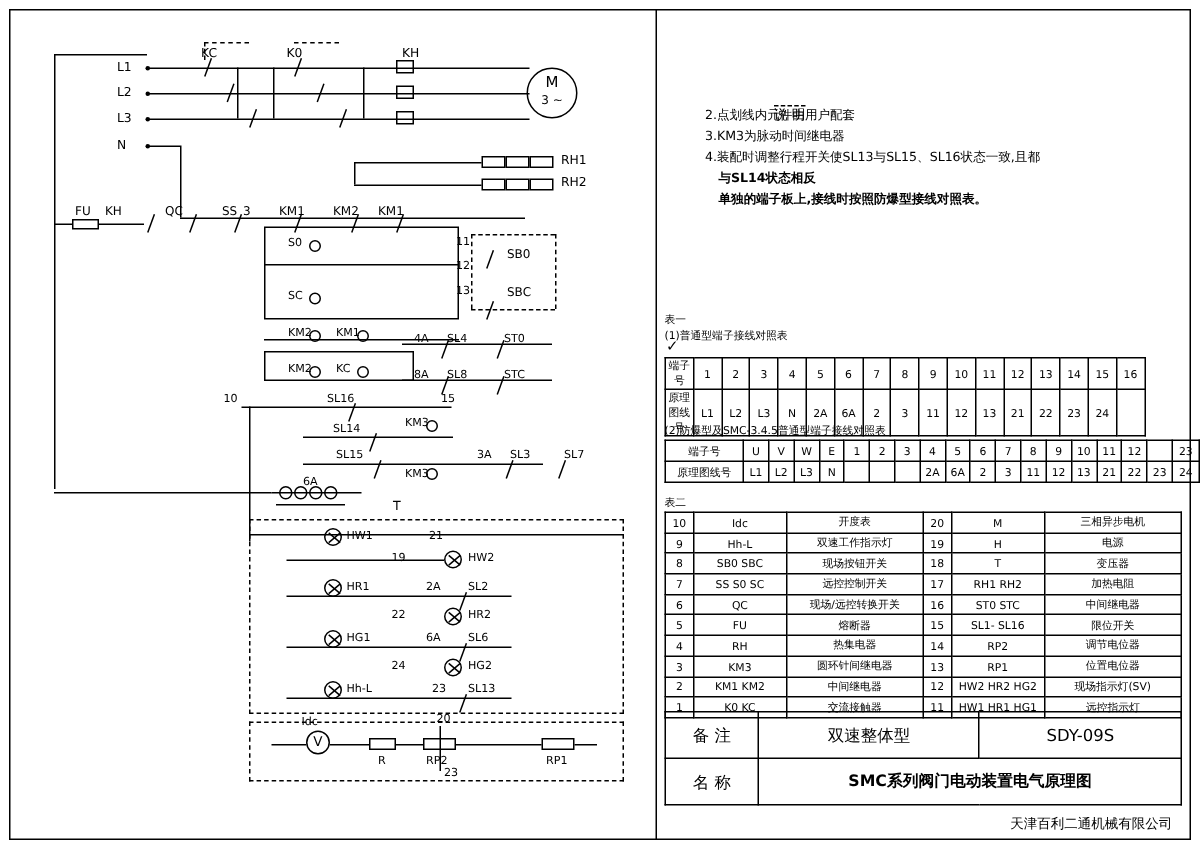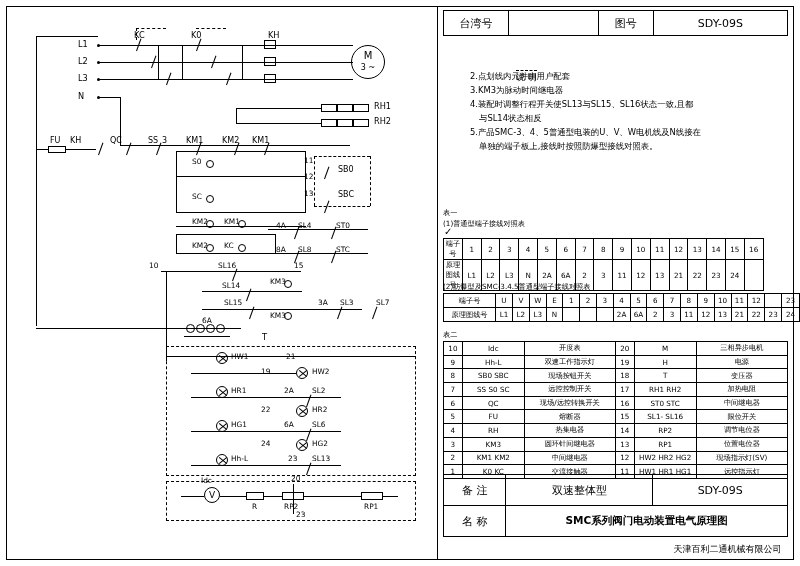--- a/index.html
+++ b/index.html
@@ -9,21 +9,21 @@
   .vline{position:absolute;left:437px;top:6px;width:0;height:554px;border-left:1.2px solid #000;}
   
   .tbl{border-collapse:collapse;}
   .tbl td,.tbl th{border:0.8px solid #000;font-weight:normal;text-align:center;vertical-align:middle;padding:0;}
   .title-block{position:absolute;left:443px;top:10px;width:345px;}
   .title-block table{width:345px;}
   .title-block td{height:24px;font-size:11px;}
   .note{position:absolute;left:470px;top:70px;width:312px;font-size:8.4px;line-height:13px;}
   .note .hd{margin-left:46px;font-size:9px;margin-bottom:2px;}
   .note p{margin:0 0 1px 0;}
-  .note p.ind{padding-left:9px;}
+  .note p.ind{padding-left:9px;font-weight:bold;}
   .tblwrap{position:absolute;font-size:7.2px;}
   #t1cap{left:443px;top:208px;}
   #t1head{left:443px;top:219px;}
   #t1{left:443px;top:238px;}
   #t2head{left:443px;top:282px;}
   #t2{left:443px;top:293px;}
   #t3cap{left:443px;top:330px;}
   #t3{left:443px;top:341px;}
   .lbl{width:52px;}
   .c16 td{width:17.8px;height:13px;}
@@ -56,40 +56,27 @@
   .mot{position:absolute;width:34px;height:34px;border:1px solid #000;border-radius:50%;text-align:center;font-size:10px;line-height:11px;padding-top:4px;box-sizing:border-box;}
   .coil{position:absolute;width:6px;height:6px;border:0.8px solid #000;border-radius:50%;}
 </style>
 </head>
 <body>
 
 <div id="sheet">
   <div class="frame"></div>
   <div class="vline"></div>
 
-  <div class="title-block">
-    <table class="tbl">
-      <tbody>
-          <tr>
-        <td style="width:65px">台湾号</td>
-        <td style="width:90px"></td>
-        <td style="width:55px">图号</td>
-        <td style="width:135px">SDY-09S</td>
-      </tr>
-    </tbody>
-      </table>
-  </div>
 
   <div class="note">
     <div class="hd">说  明</div>
     <p>2.点划线内元件由用户配套</p>
     <p>3.KM3为脉动时间继电器</p>
     <p>4.装配时调整行程开关使SL13与SL15、SL16状态一致,且都</p>
     <p class="ind">与SL14状态相反</p>
-    <p>5.产品SMC-3、4、5普通型电装的U、V、W电机线及N线接在</p>
     <p class="ind">单独的端子板上,接线时按照防爆型接线对照表。</p>
   </div>
 
   <div class="tblwrap" id="t1cap">表一</div>
   <div class="tblwrap" id="t1head">(1)普通型端子接线对照表</div>
   <div class="chk">✓</div>
   <div class="tblwrap" id="t1">
     <table class="tbl c16">
       <tbody>
           <tr>

